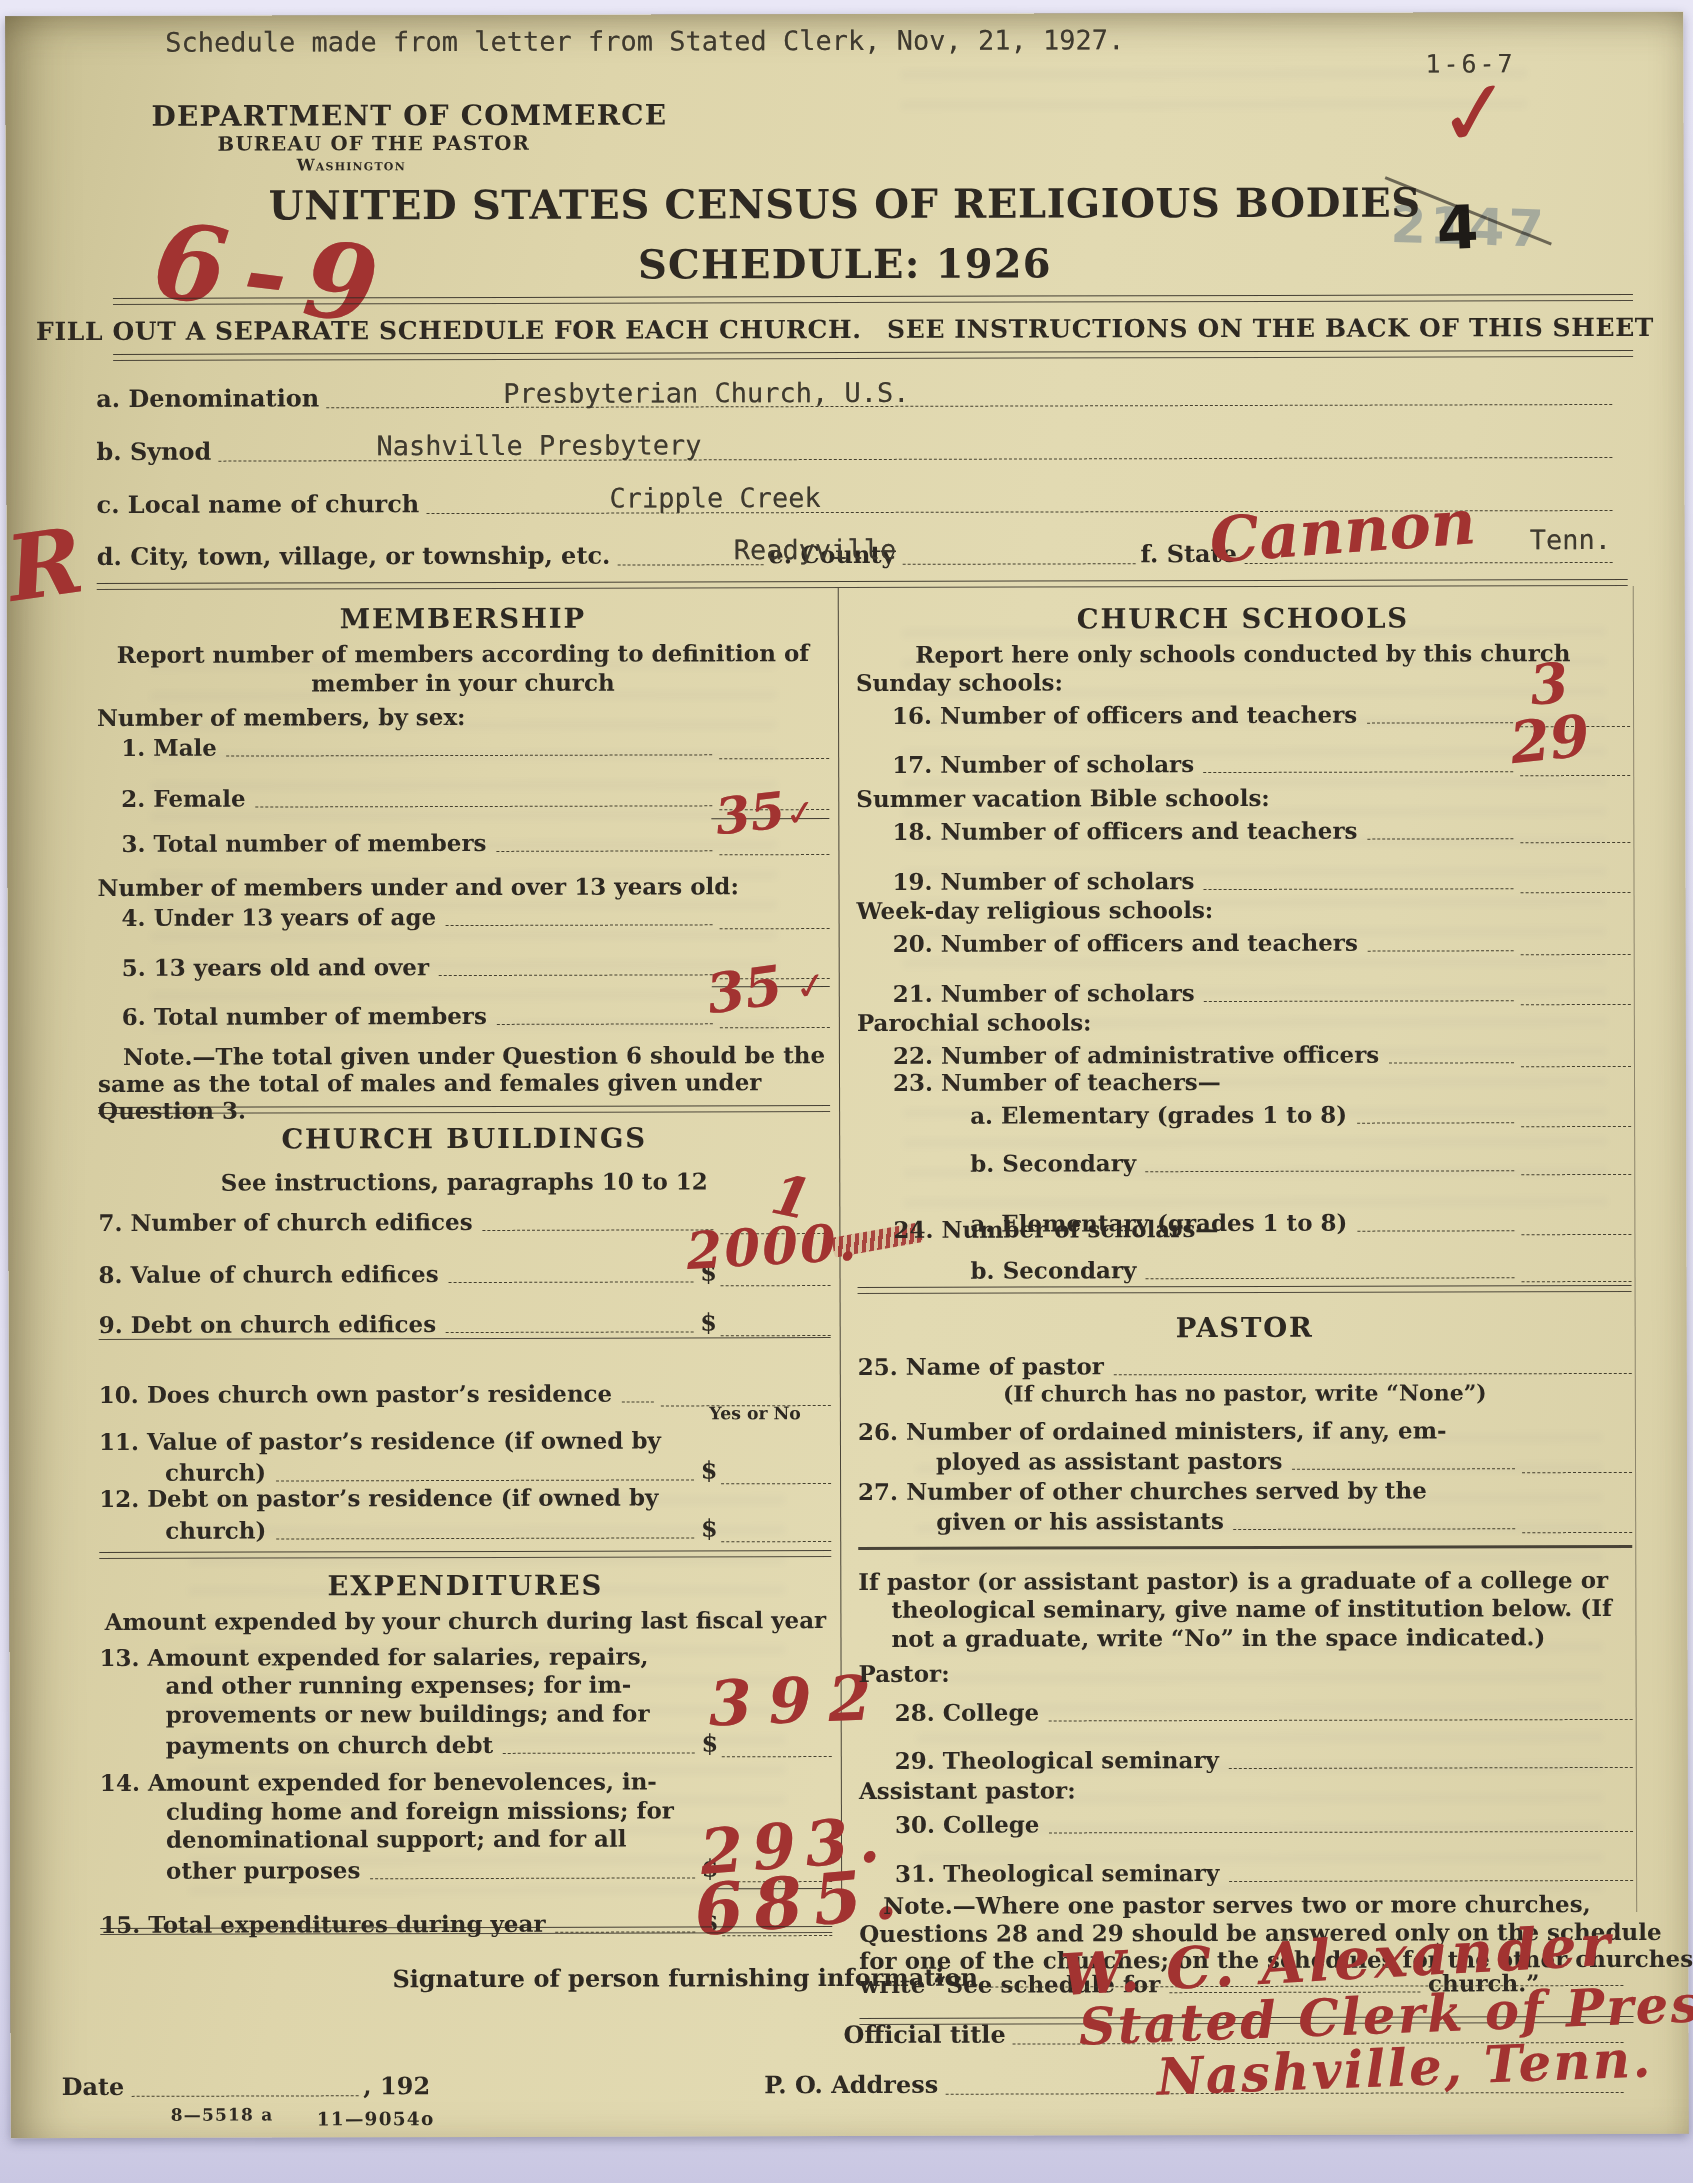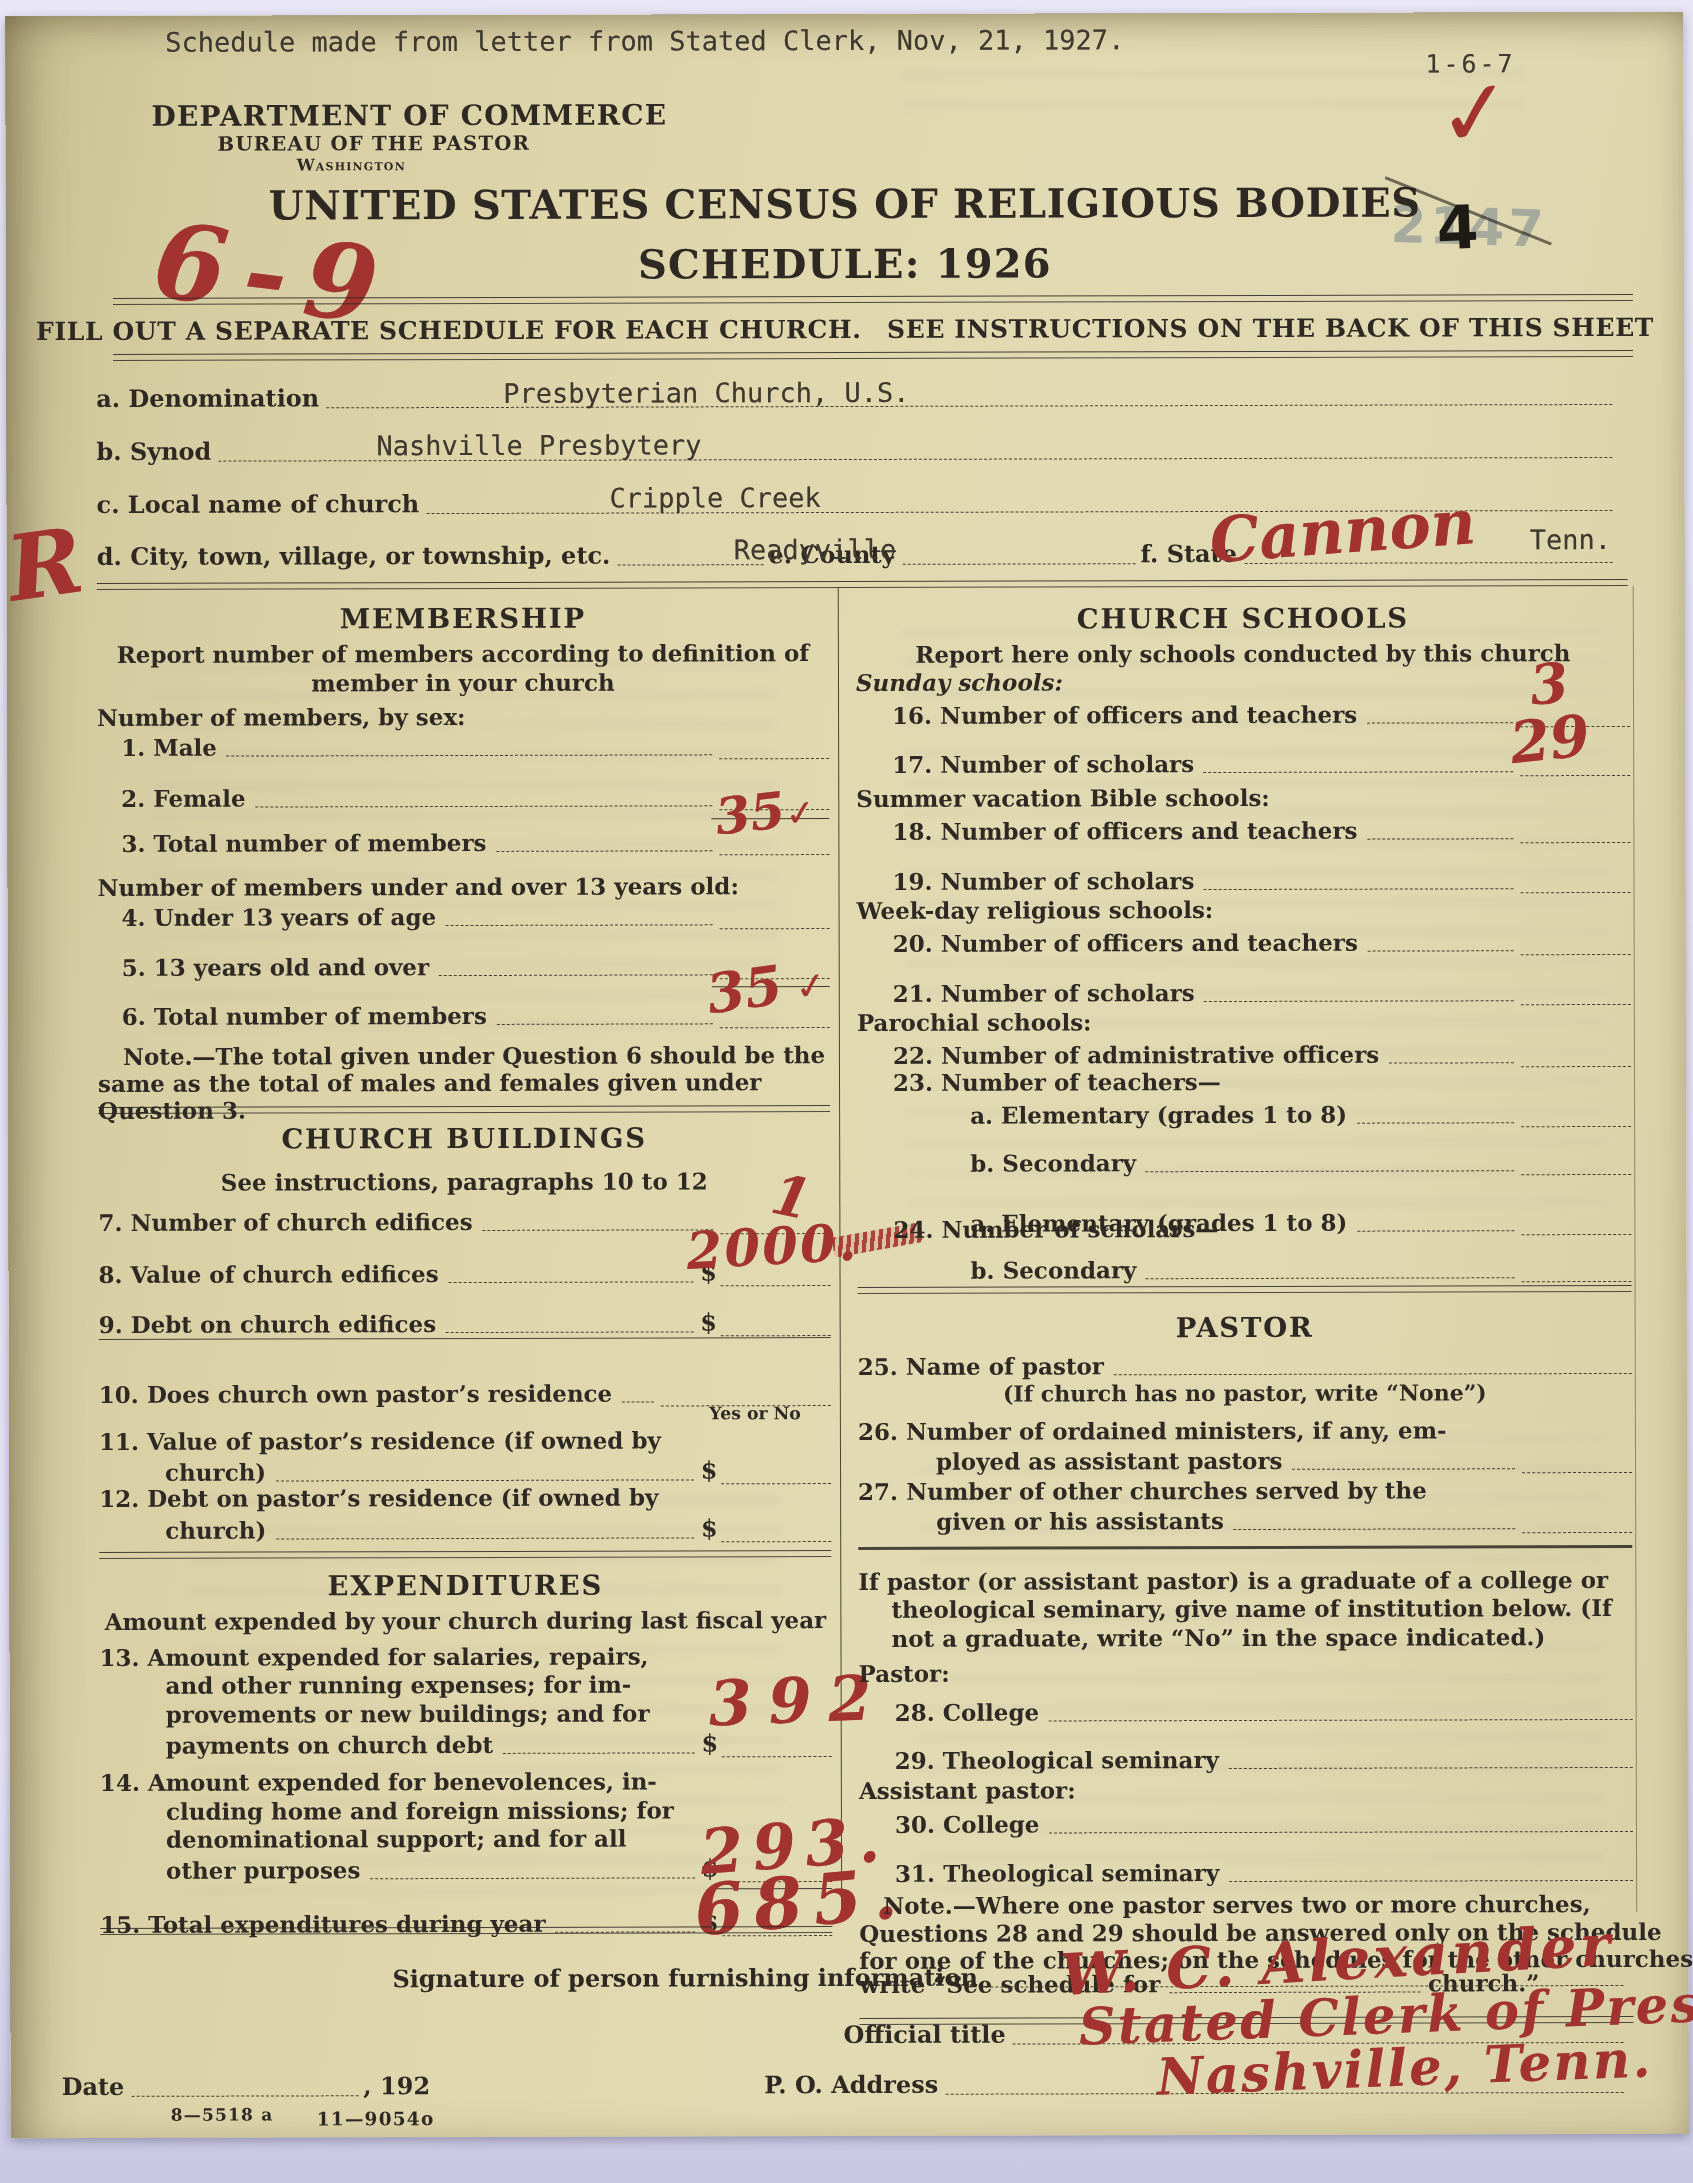--- a/index.html
+++ b/index.html
@@ -237,21 +237,21 @@
       <span class="ans"></span>
     </div>
     <div class="hw" style="left:594px;top:1264px;font-size:70px;letter-spacing:10.7px;transform:rotate(-5deg);">685.</div>
 
     <div class="rule-d" style="left:0;right:0;top:1330px;"></div>
   </div>
 
   <div class="col" style="left:849px;width:774px;height:1337px;">
     <div class="h1" style="top:7.2px;">CHURCH SCHOOLS</div>
     <div class="ctr" style="top:45px;">Report here only schools conducted by this church</div>
-    <div class="lbl" style="left:0;top:73px;font-style:italic;">Sunday schools:</div>
+    <div class="lbl" style="left:0;top:73px;">Sunday schools:</div>
 
     <div class="q" style="top:106px;padding-left:36px;">
       <span class="ql">16. Number of officers and teachers</span>
       <span class="lead"></span>
       <span class="ans"></span>
     </div>
     <div class="hw" style="left:674px;top:57px;font-size:55px;transform:rotate(-5deg);">3</div>
 
     <div class="q" style="top:155px;padding-left:36px;">
       <span class="ql">17. Number of scholars</span>

